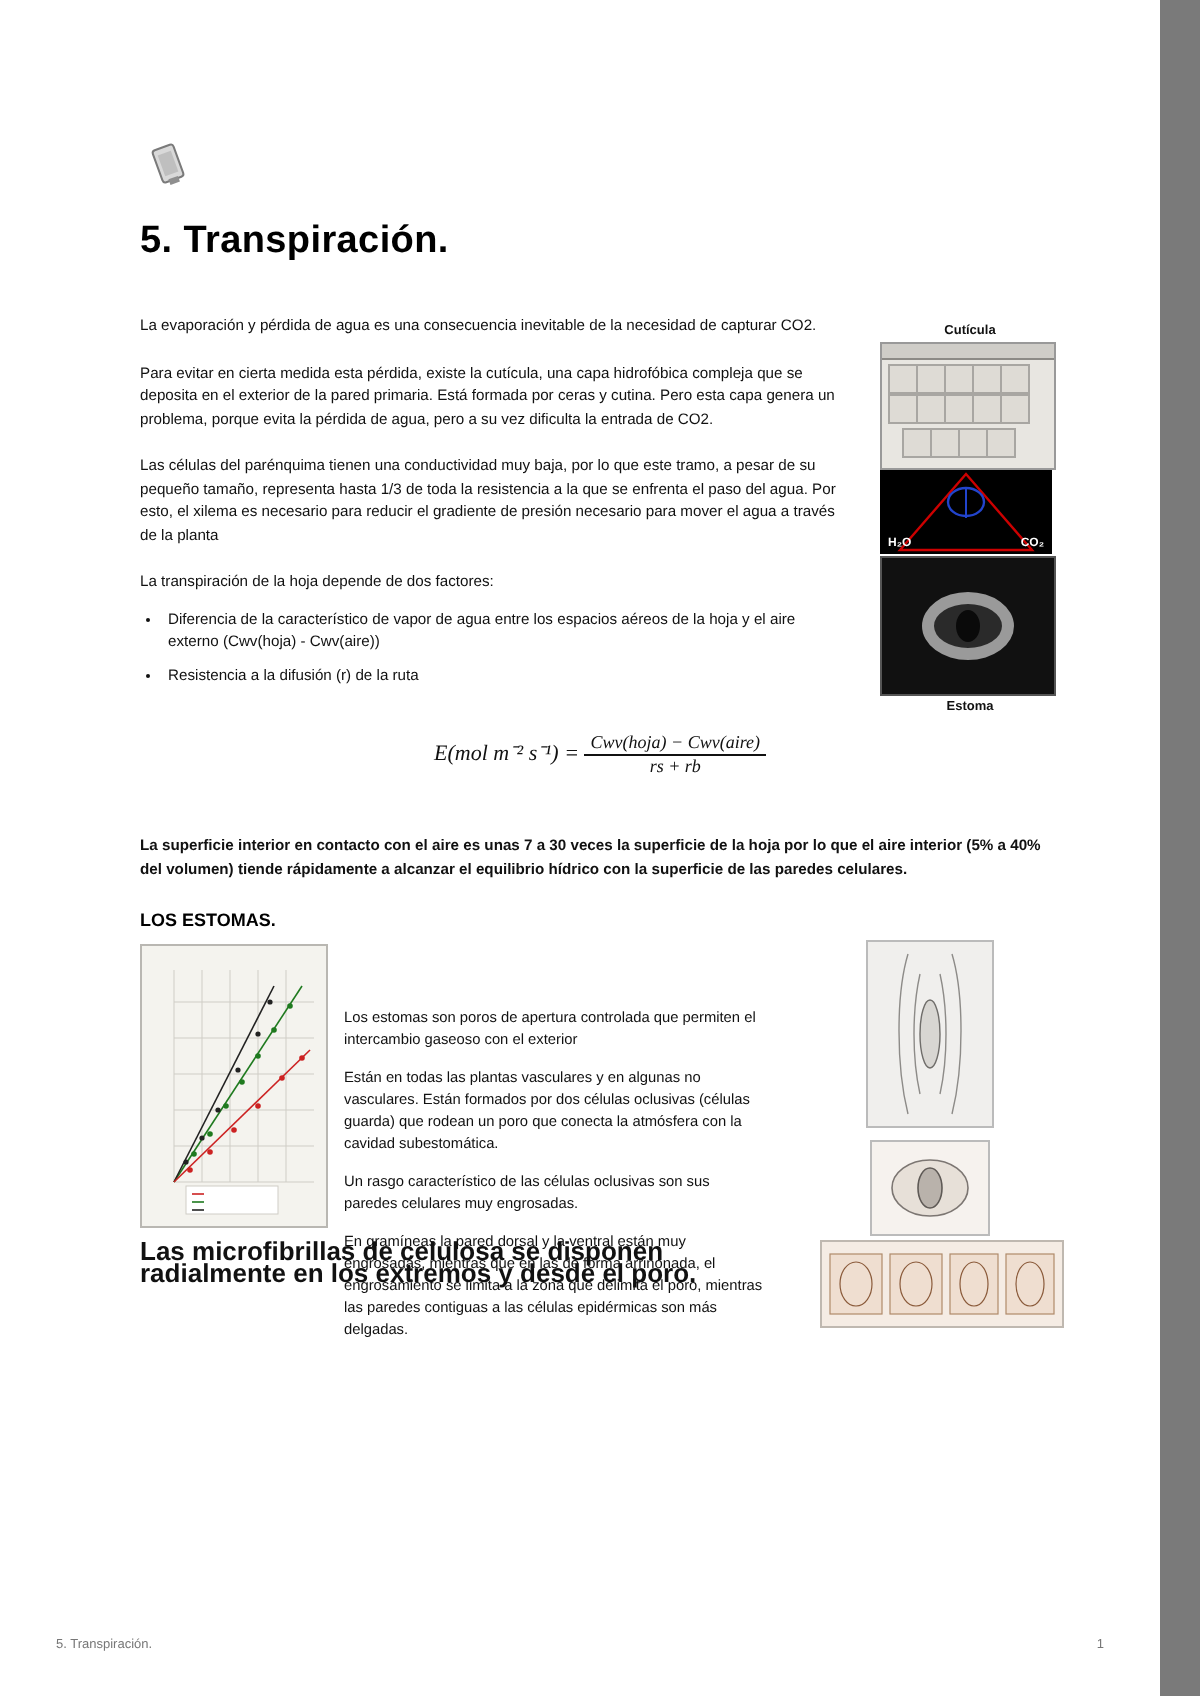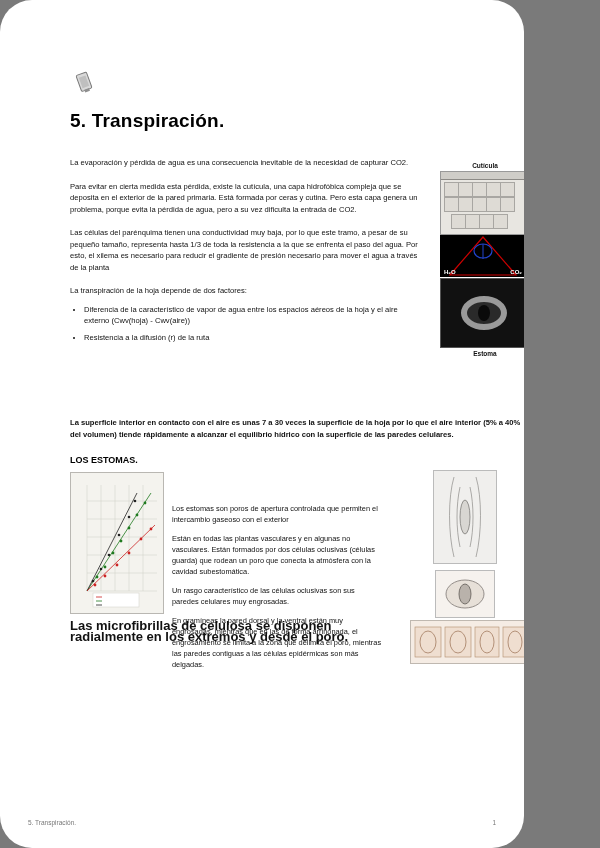--- a/index.html
+++ b/index.html
@@ -7,25 +7,24 @@
     padding: 0;
     background: #7a7a7a;
   }
   body {
     width: 600px;
     height: 848px;
     font-family: "Liberation Sans", sans-serif;
   }
   .page {
     position: relative;
-    width: 524px;
+    width: 580px;
     height: 848px;
     background: #ffffff;
     overflow: hidden;
-    border-radius: 32px;
   }
   .doc-icon {
     position: absolute;
     left: 72px;
     top: 70px;
     width: 26px;
     height: 26px;
   }
   h1.title {
     font-size: 19px;
@@ -282,20 +281,29 @@
       </div>
     </div>
 
     <div class="stoma-img">
       <div class="pore"></div>
       <div class="slit"></div>
     </div>
     <div class="fig-cap">Estoma</div>
   </div>
 
+  <div style="position:absolute;left:70px;top:352px;width:460px;">
+    <div class="formula">
+      <span>E(mol m⁻² s⁻¹) =</span>
+      <span class="frac">
+        <span class="num">Cwv(hoja) − Cwv(aire)</span>
+        <span class="den">rs + rb</span>
+      </span>
+    </div>
+  </div>
 
   <div style="position:absolute;left:70px;top:405px;width:460px;font-weight:bold;">
     <p class="body wide">La superficie interior en contacto con el aire es unas 7 a 30 veces la superficie de la hoja por lo que el aire interior (5% a 40% del volumen) tiende rápidamente a alcanzar el equilibrio hídrico con la superficie de las paredes celulares.</p>
   </div>
 
   <h2 class="section">LOS ESTOMAS.</h2>
 
   <div class="chart-box">
     <svg class="chart-inner" viewBox="0 0 92 140" width="92" height="140">
       <rect x="0" y="0" width="92" height="140" fill="#f4f3ee"></rect>

